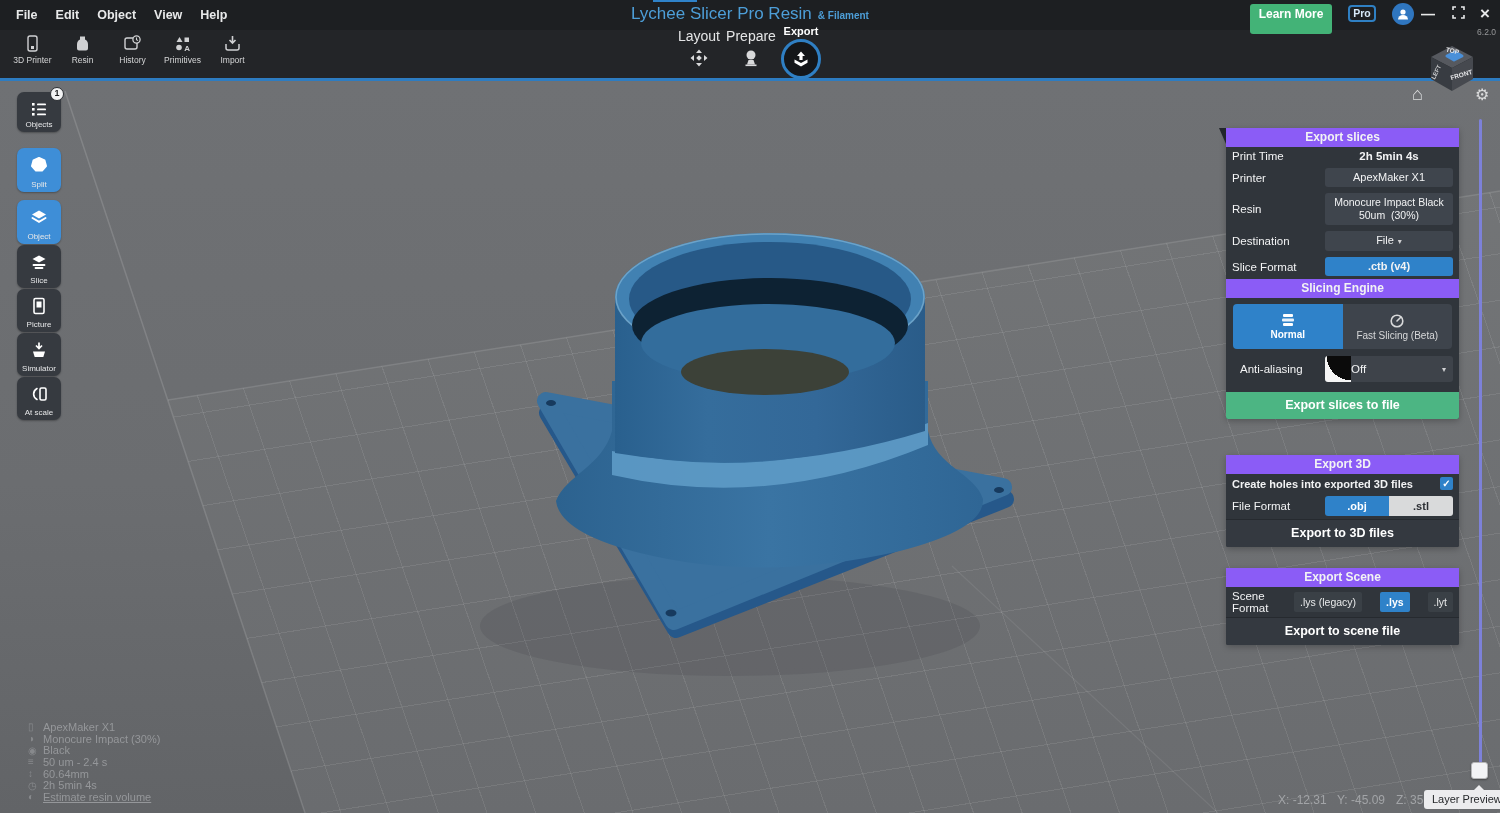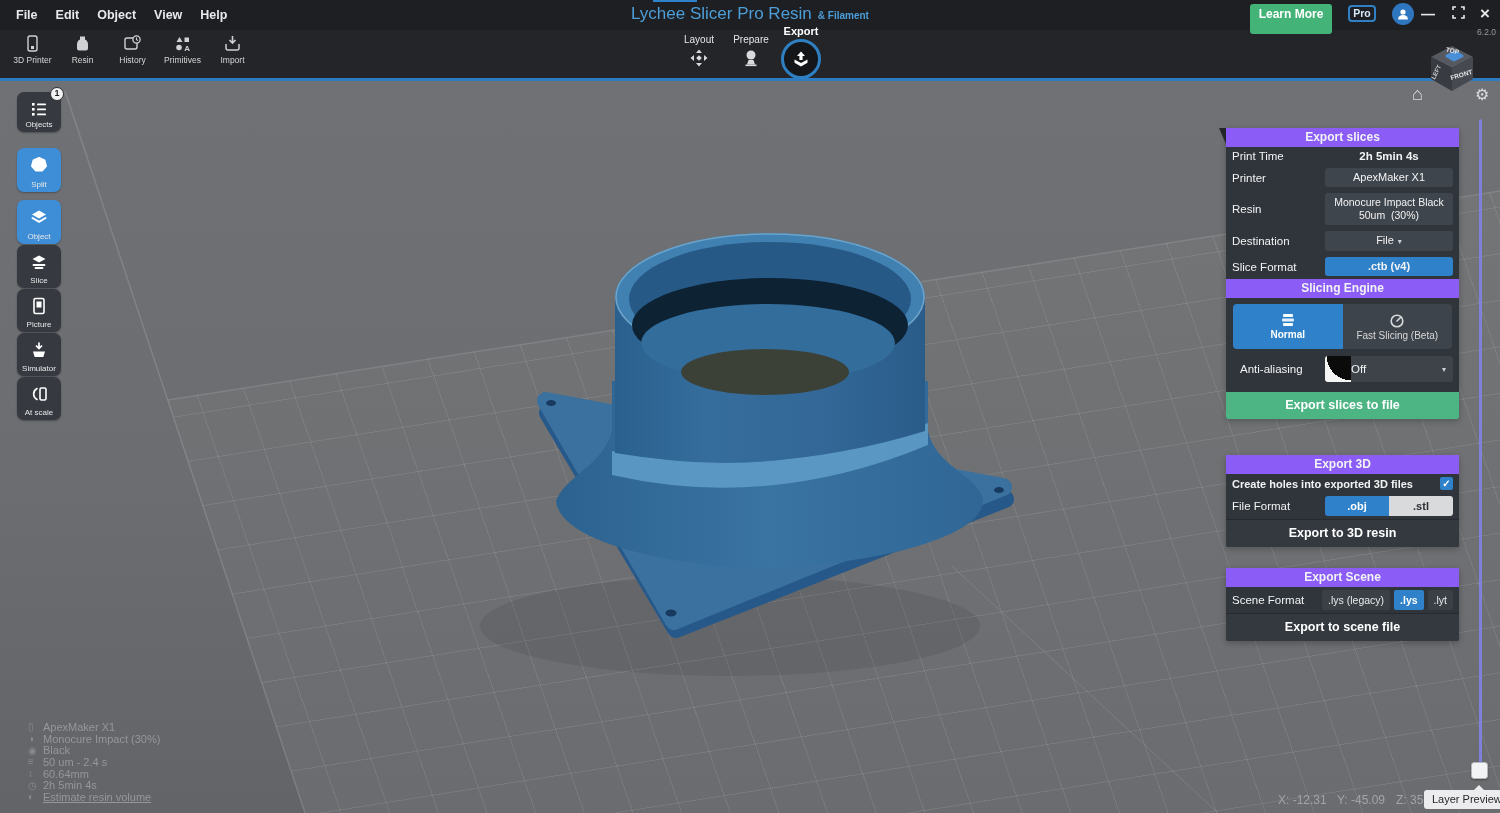--- a/index.html
+++ b/index.html
@@ -21,21 +21,21 @@
 
   .toolbar { position:absolute; top:32px; left:8px; display:flex; gap:1px; }
   .tool-btn { width:49px; height:44px; display:flex; flex-direction:column; align-items:center; justify-content:flex-start; }
   .tool-btn svg { margin-top:2px; }
   .tool-label { font-size:8.5px; color:#d5d6d7; margin-top:2px; white-space:nowrap; }
 
   .title-wrap { position:absolute; top:4px; left:560px; width:380px; display:flex; justify-content:center; align-items:baseline; gap:6px; }
   .title-main { color:#4d9ed8; font-size:17px; }
   .title-suffix { color:#4d9ed8; font-size:10px; font-weight:bold; }
 
-  .tab-label { position:absolute; width:56px; text-align:center; font-size:10px; color:#e4e5e6; top:34px; }
+  .tab-label { position:absolute; width:56px; text-align:center; font-size:14px; color:#e4e5e6; top:28px; }
   .tab-icon { position:absolute; top:48px; width:20px; height:20px; }
   .export-label { top:25px; font-weight:bold; color:#fff; font-size:11px; }
   .export-circle {
     position:absolute; left:781px; top:39px; width:40px; height:40px; border-radius:50%;
     background:#141619; border:3px solid #2f7fc3; display:flex; align-items:center; justify-content:center;
   }
 
   .learn-more { position:absolute; left:1250px; top:4px; width:82px; height:30px; background:#43b377; border-radius:3px;
     color:#fff; font-size:12px; font-weight:bold; text-align:center; line-height:21px; }
   .pro-badge { position:absolute; left:1348px; top:5px; width:28px; height:17px; border:2px solid #2f80c4; border-radius:4px;
@@ -125,21 +125,21 @@
 
   .checkbox { width:13px; height:13px; background:#2f82c9; border-radius:2px; color:#fff; font-size:10px; font-weight:bold;
     text-align:center; line-height:13px; }
   .bold-label { font-weight:bold; font-size:11px; }
 
   .seg-2 { width:128px; display:flex; height:20px; }
   .seg-2 .seg { flex:1; font-size:11px; font-weight:bold; text-align:center; line-height:20px; }
   .seg-obj { background:#2f82c9; color:#fff; border-radius:3px 0 0 3px; }
   .seg-stl { background:#d9dadb; color:#2b2e33; border-radius:0 3px 3px 0; }
 
-  .seg-3 { display:flex; gap:4px; height:20px; align-items:flex-start; }
+  .seg-3 { display:flex; gap:18px; height:20px; align-items:flex-start; }
   .seg-3 .seg { font-size:10.5px; text-align:center; line-height:20px; padding:0 6px; border-radius:2px; background:#3a4046; color:#e8e9ea; }
   .seg-3 .seg-active { background:#2f82c9; color:#fff; font-weight:bold; }
 
   .panel-btn { height:28px; border-top:1px solid #262a2f; background:#343940; color:#fff; font-size:12.5px; font-weight:bold;
     text-align:center; line-height:27px; border-radius:0 0 2px 2px; }
 </style>
 </head>
 <body>
 
 <div id="app">
@@ -460,21 +460,21 @@
       <span class="p-label bold-label">Create holes into exported 3D files</span>
       <span class="checkbox">✓</span>
     </div>
     <div class="p-row">
       <span class="p-label">File Format</span>
       <span class="seg-2">
         <span class="seg seg-obj">.obj</span>
         <span class="seg seg-stl">.stl</span>
       </span>
     </div>
-    <div class="panel-btn">Export to 3D resin</div>
+    <div class="panel-btn">Export to 3D files</div>
   </div>
 
   <div class="panel panel3">
     <div class="p-header">Export Scene</div>
     <div class="p-row">
       <span class="p-label">Scene Format</span>
       <span class="seg-3">
         <span class="seg">.lys (legacy)</span>
         <span class="seg seg-active">.lys</span>
         <span class="seg">.lyt</span>

